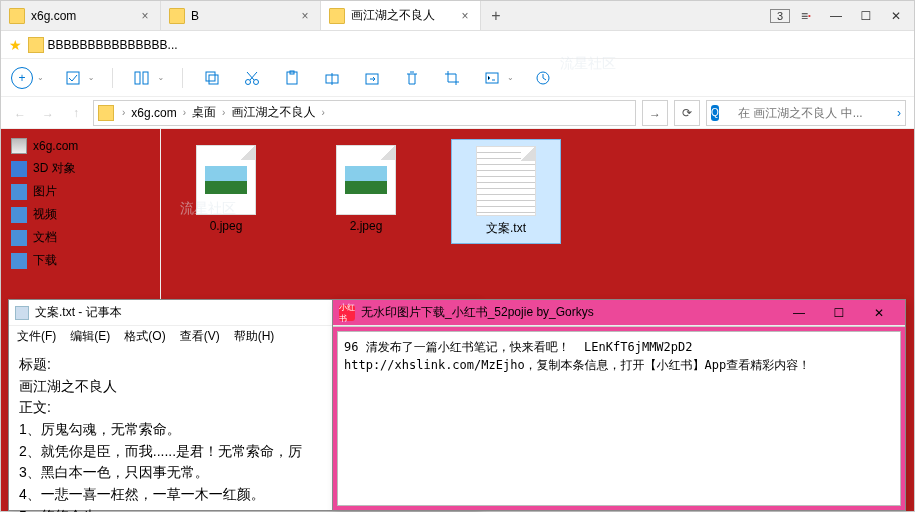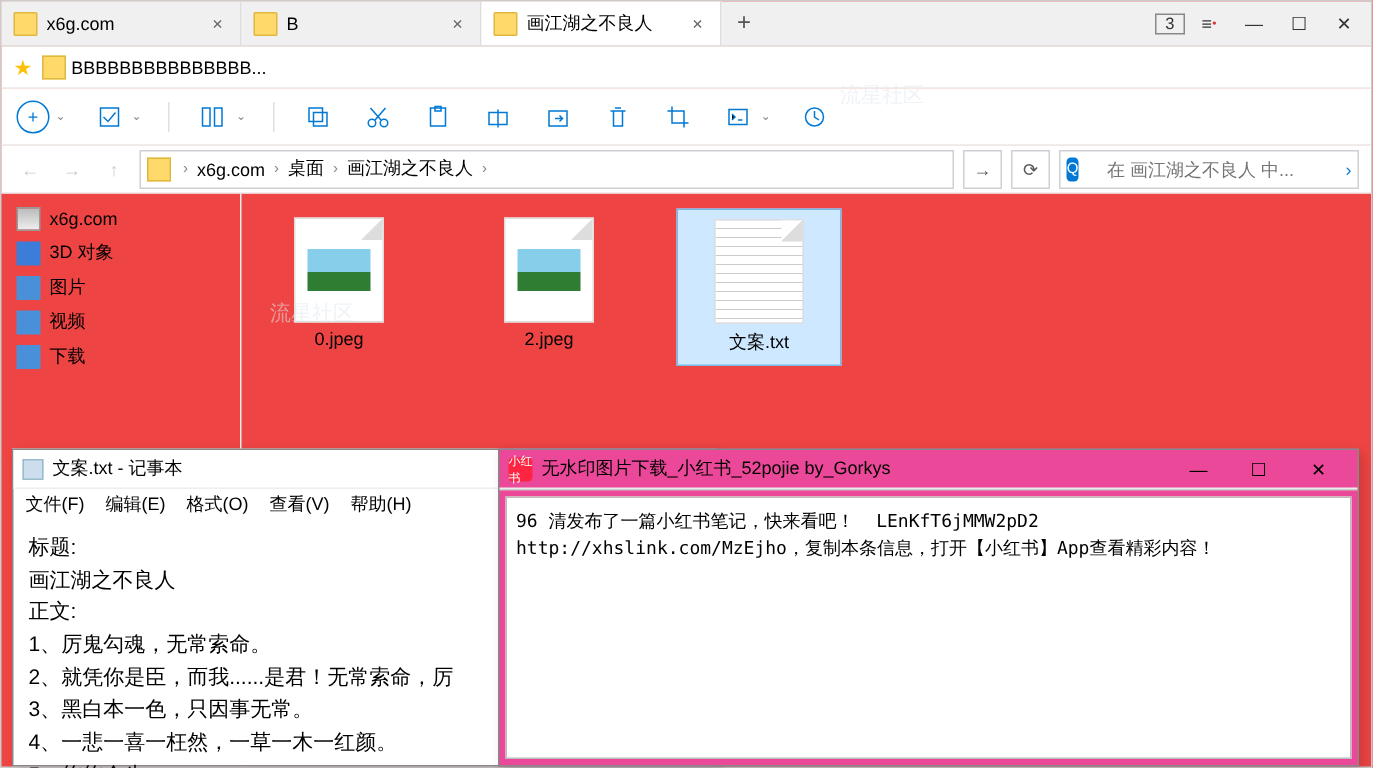--- a/index.html
+++ b/index.html
@@ -1,18 +1,18 @@
 <!DOCTYPE html>
 <html><head>
 <meta charset="utf-8">
 <style>
 *{margin:0;padding:0;box-sizing:border-box;font-family:"Microsoft YaHei","Segoe UI",sans-serif;font-size:12px;}
 body{background:#f0f0f0;width:915px;height:512px;overflow:hidden;position:relative;}
 
-.explorer{position:absolute;top:0;left:0;width:915px;height:512px;background:#ef4444;border:1px solid #ccc;}
+.explorer{position:absolute;top:0;left:0;width:915px;height:512px;background:#b91c1c;border:1px solid #ccc;}
 .tab-bar{height:30px;display:flex;align-items:center;background:#f0f0f0;border-bottom:1px solid #e0e0e0;}
 .tab{height:29px;width:160px;display:flex;align-items:center;padding:0 8px;gap:6px;border-right:1px solid #ddd;background:#f0f0f0;cursor:default;}
 .tab.active{background:#fff;}
 .tab .ficon{width:16px;height:16px;background:#ffd969;border:1px solid #e0b840;border-radius:1px;}
 .tab .label{flex:1;overflow:hidden;white-space:nowrap;text-overflow:ellipsis;}
 .tab .close{width:14px;text-align:center;color:#666;}
 .newtab{width:30px;text-align:center;color:#555;font-size:16px;}
 .win-ctrl{margin-left:auto;display:flex;align-items:center;gap:2px;padding-right:4px;}
 .win-ctrl .badge{border:1px solid #888;padding:0 6px;font-size:11px;color:#333;}
 .win-ctrl .wb{width:28px;height:22px;display:flex;align-items:center;justify-content:center;color:#333;}
@@ -222,20 +222,24 @@
         </div>
       <div class="sb-item">
           <span class="sb-icon pic"></span>
           <span>图片</span>
         </div>
       <div class="sb-item">
           <span class="sb-icon video"></span>
           <span>视频</span>
         </div>
       <div class="sb-item">
+          <span class="sb-icon doc"></span>
+          <span>文档</span>
+        </div>
+      <div class="sb-item">
           <span class="sb-icon dl"></span>
           <span>下载</span>
         </div>
     </div>
     <div class="files">
       <div class="file">
           <div class="thumb">
             <div class="img"></div>
           </div>
           <span class="fname">0.jpeg</span>

